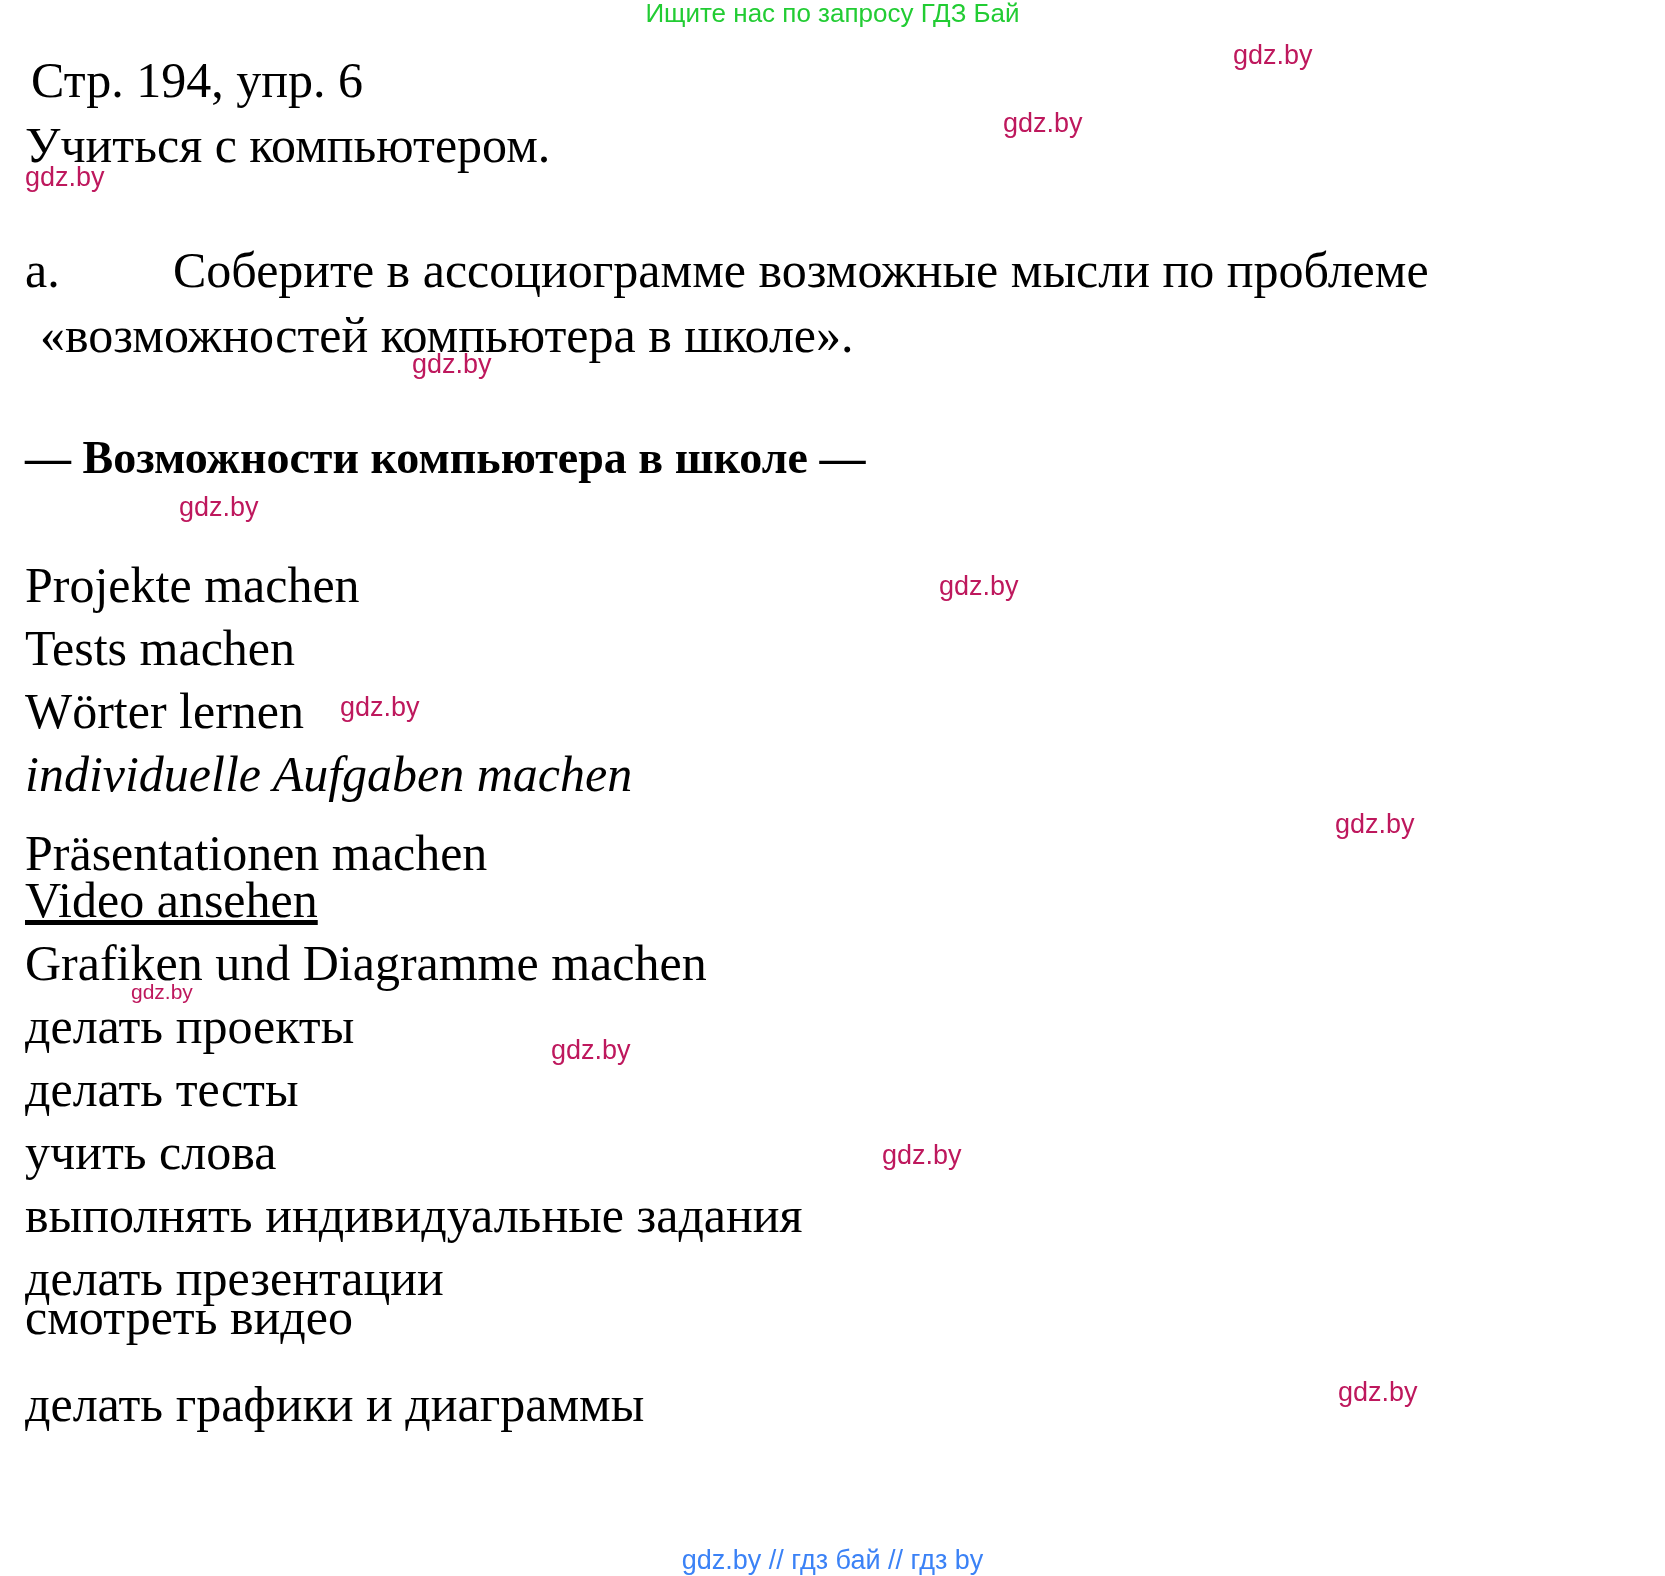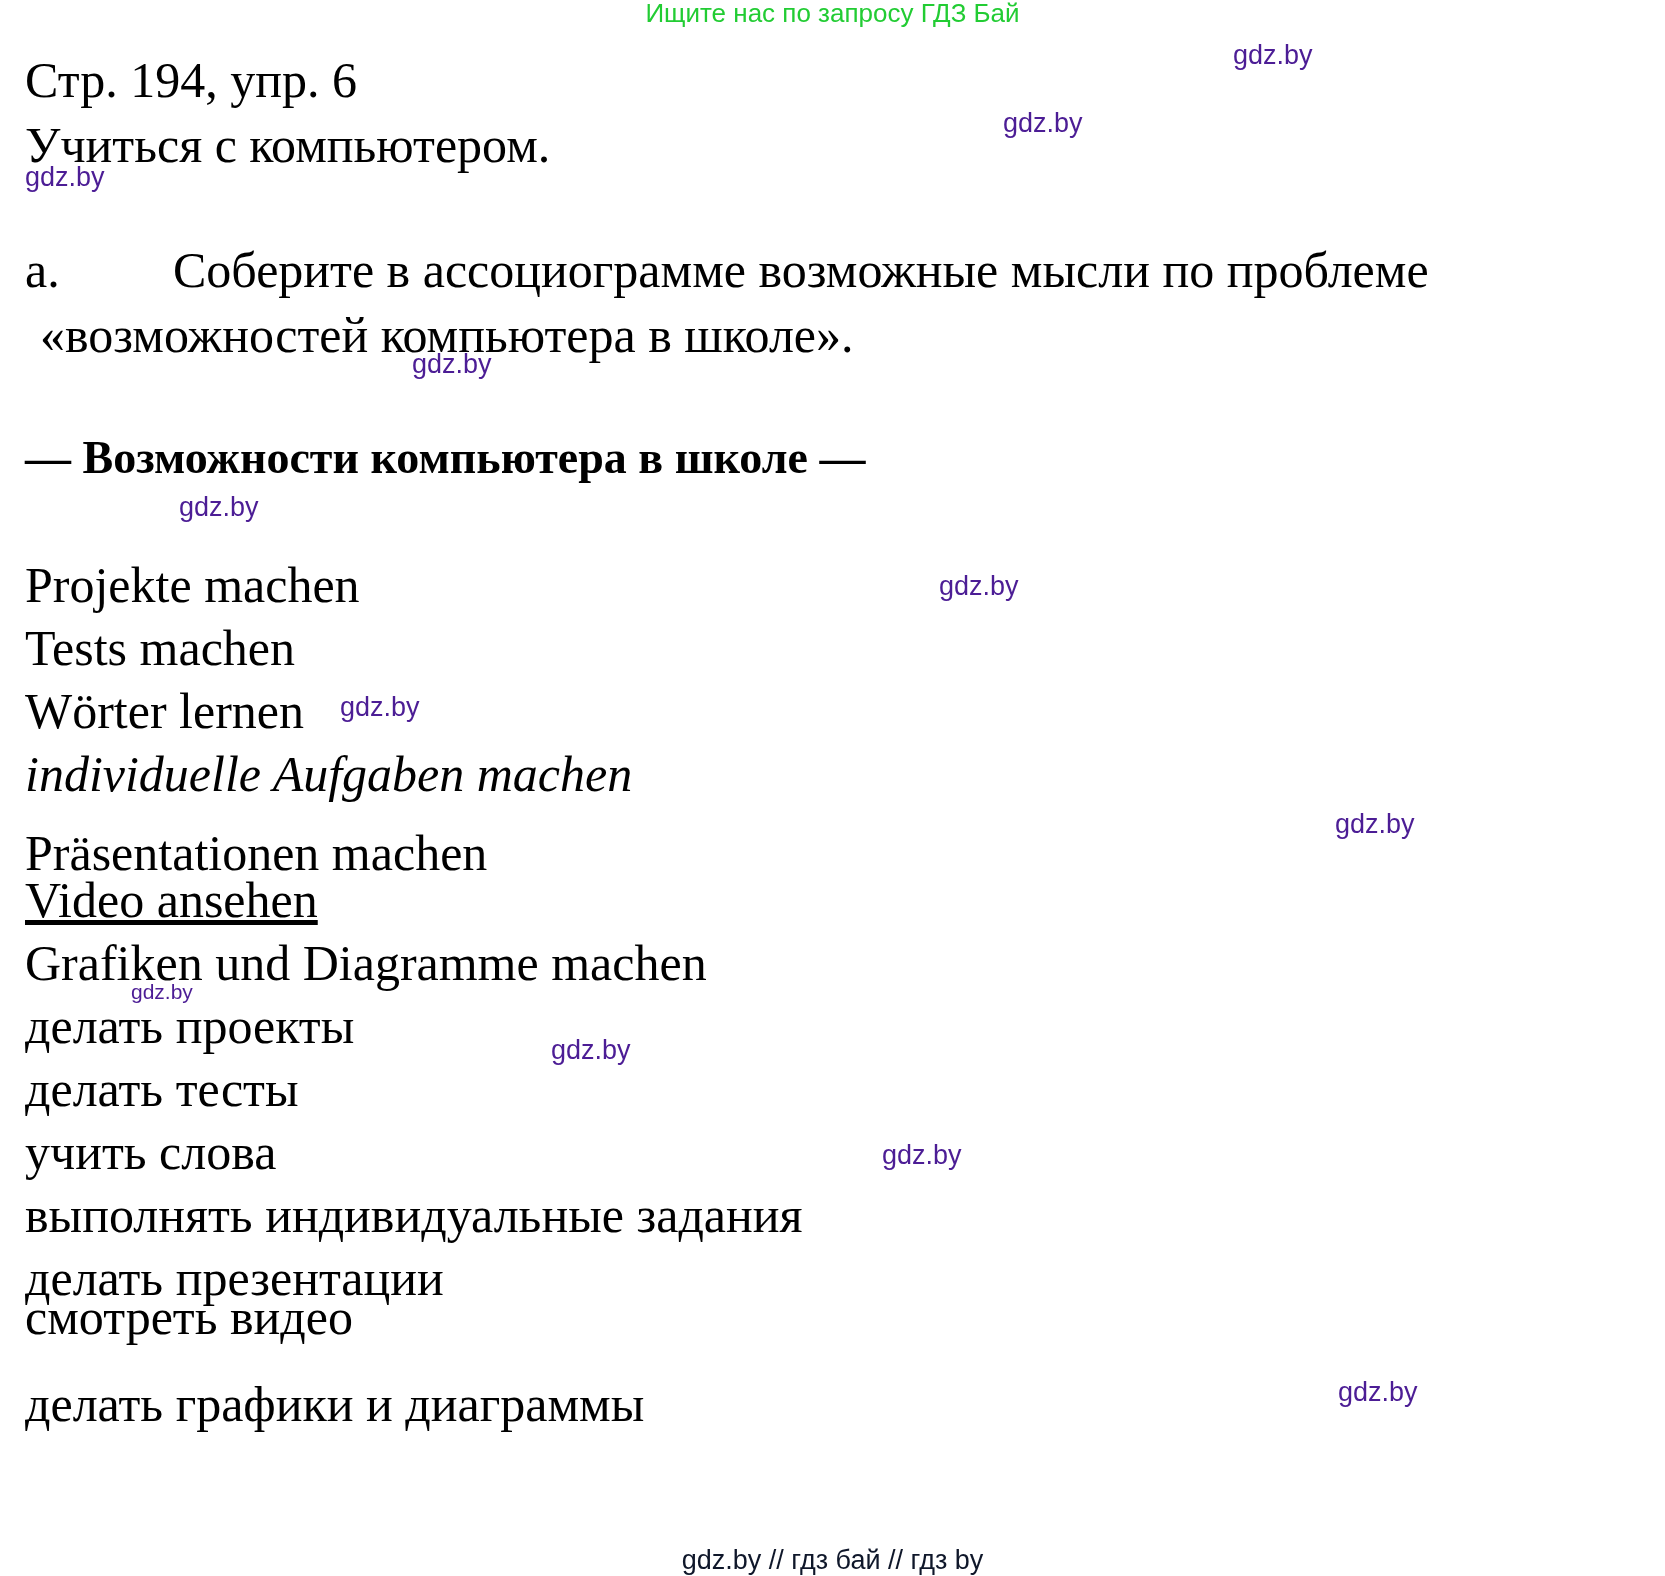--- a/index.html
+++ b/index.html
@@ -1,34 +1,34 @@
 <!DOCTYPE html>
 <html><head>
 <meta charset="utf-8">
 <style>
   html, body { margin: 0; padding: 0; background: #ffffff; }
   body { width: 1665px; height: 1576px; position: relative; overflow: hidden; color: #000; }
   .serif { font-family: "Liberation Serif", "DejaVu Serif", serif; }
   .sans { font-family: "Liberation Sans", "DejaVu Sans", sans-serif; }
   .abs { position: absolute; white-space: nowrap; }
   .banner { top: -2px; left: 0; width: 1665px; text-align: center; font-size: 26px; color: #22cc33; }
-  .wm { font-size: 27px; color: #4c1d95; }
+  .wm { font-size: 27px; color: #be185d; }
   .title { font-size: 50px; line-height: 1; }
   .task { font-size: 50px; line-height: 1; }
   .task .marker { display: inline-block; width: 148px; }
   .heading { font-size: 46px; font-weight: bold; line-height: 1; }
   .list-item { font-size: 50px; line-height: 1; left: 25px; }
-  .footer { top: 1545px; left: 0; width: 1665px; text-align: center; font-size: 27px; color: #0f172a; }
+  .footer { top: 1545px; left: 0; width: 1665px; text-align: center; font-size: 27px; color: #3b82f6; }
 </style>
 </head>
 <body>
 
 <div class="abs sans banner">Ищите нас по запросу ГДЗ Бай</div>
 
-<div class="abs serif title" style="top:55px; left:25px;">Стр. 194, упр. 6</div>
+<div class="abs serif title" style="top:55px; left:31px;">Стр. 194, упр. 6</div>
 <div class="abs serif title" style="top:120px; left:25px;">Учиться с компьютером.</div>
 
 <div class="abs serif task" style="top:245px; left:25px;">
   <span class="marker">a.</span><span>Соберите в ассоциограмме возможные мысли по проблеме</span>
 </div>
 <div class="abs serif task" style="top:310px; left:40px;">«возможностей компьютера в школе».</div>
 
 <div class="abs serif heading" style="top:435px; left:25px;">— Возможности компьютера в школе —</div>
 
 <div class="abs serif list-item" style="top:560px;">Projekte machen</div>

